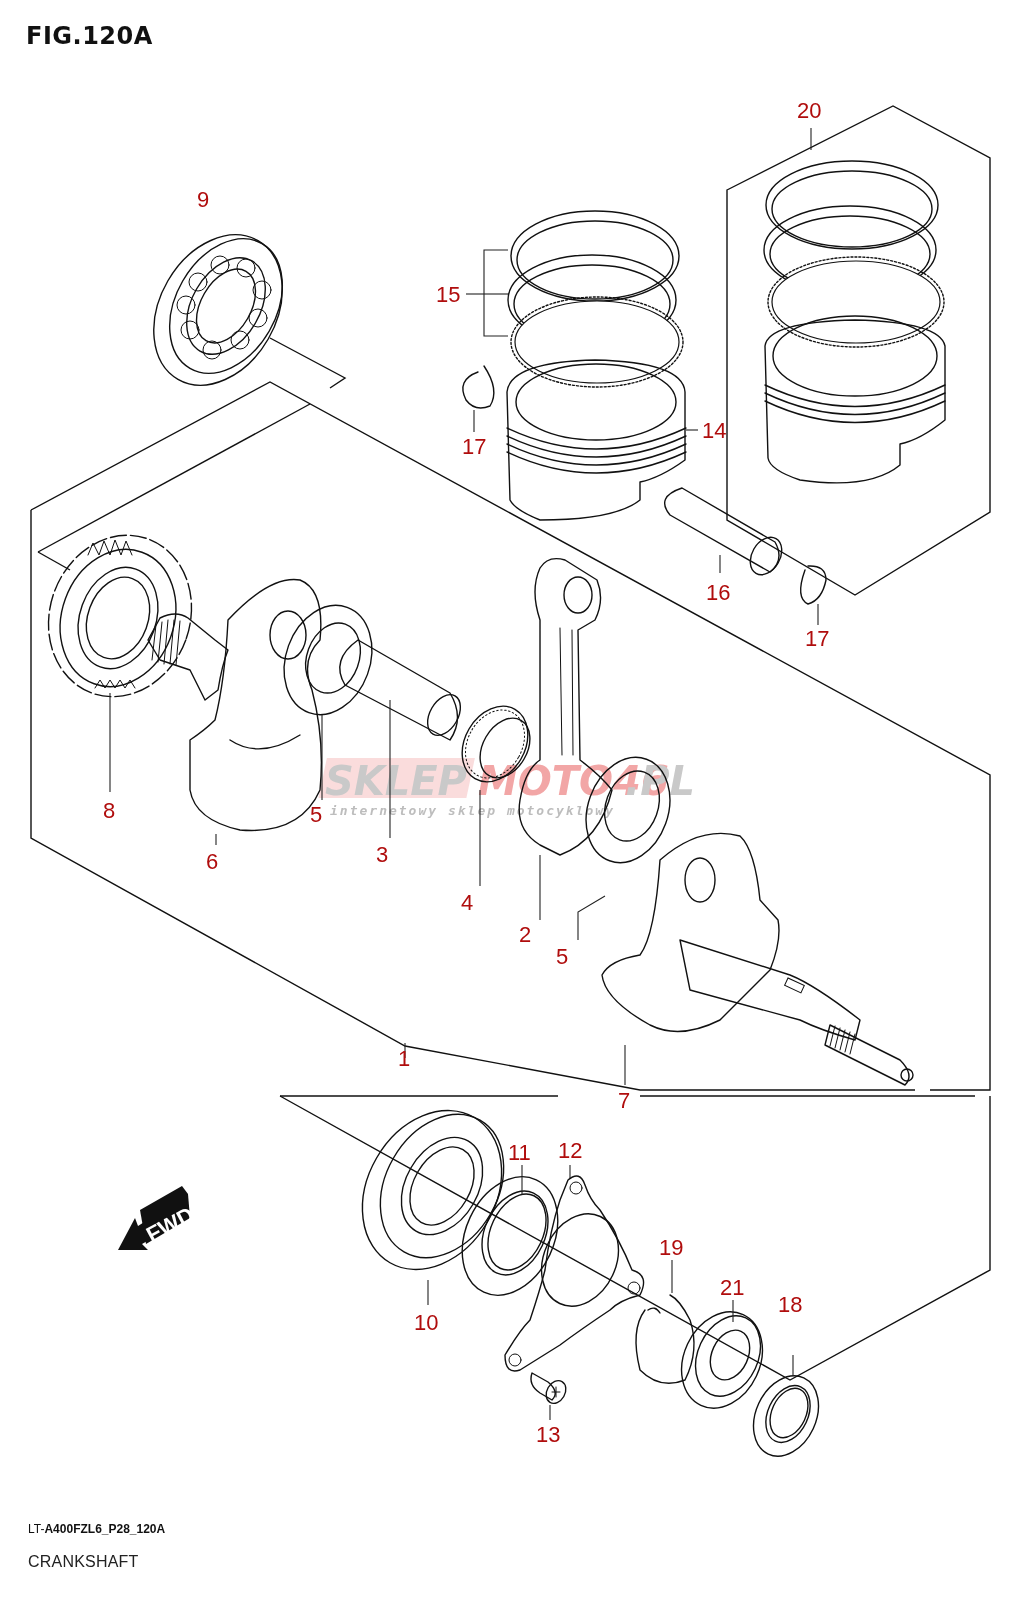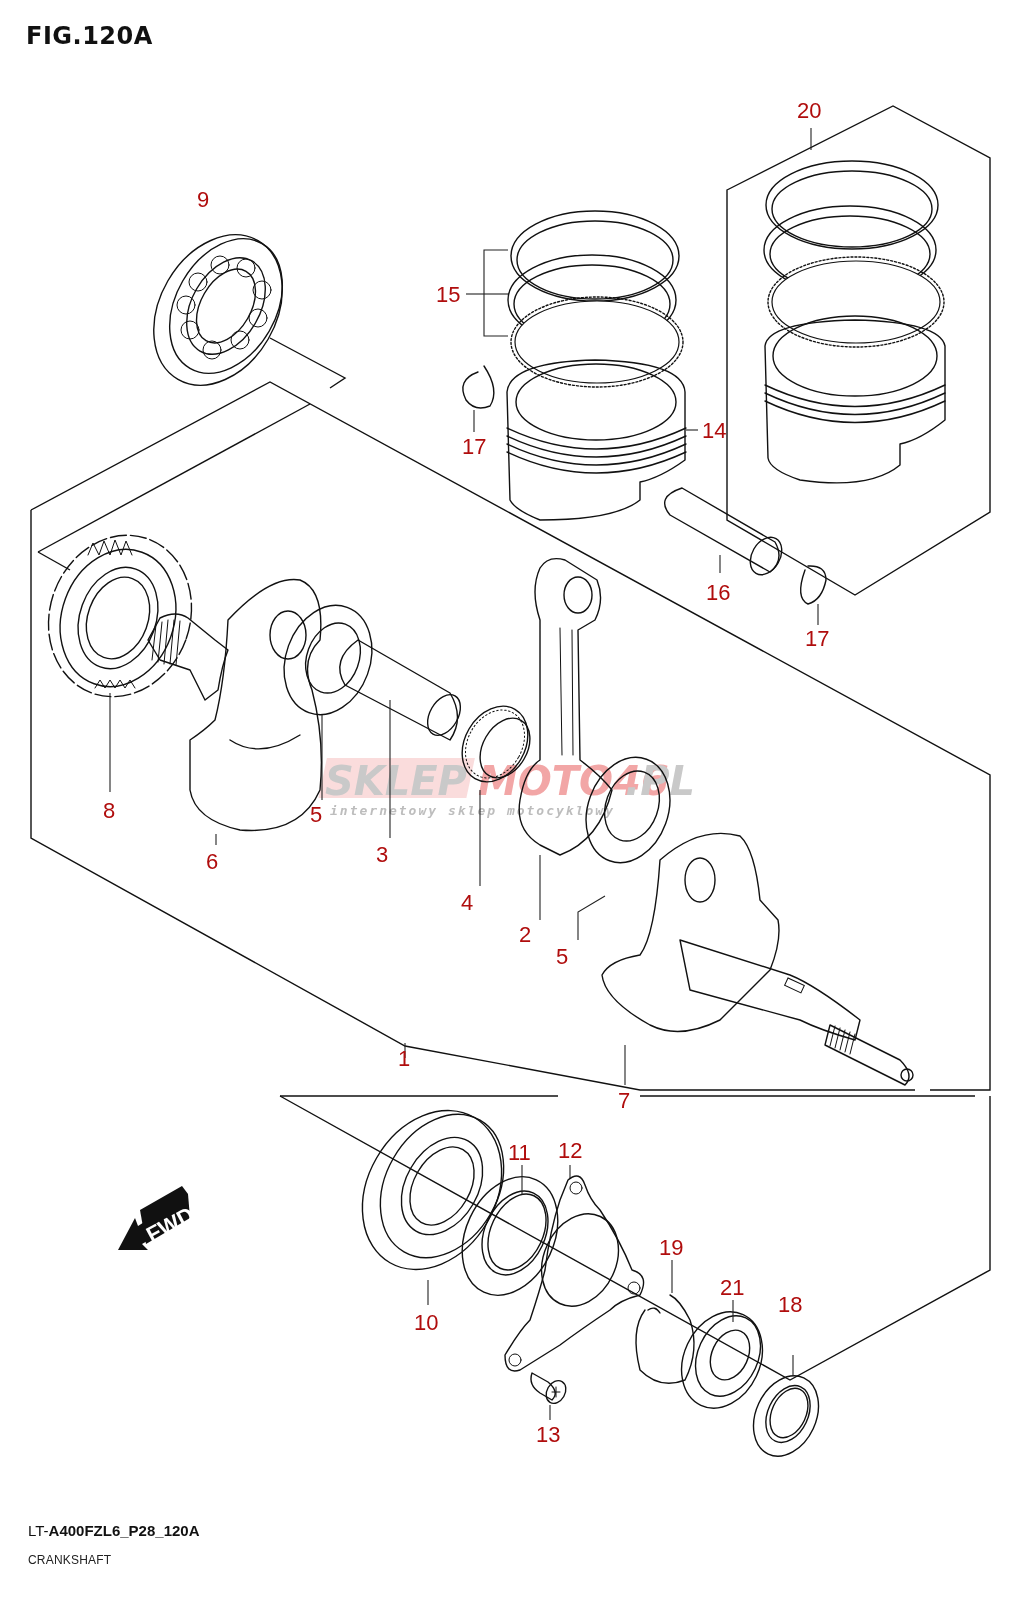--- a/index.html
+++ b/index.html
@@ -1,20 +1,20 @@
 <!DOCTYPE html>
 <html><head>
 <meta charset="utf-8">
 <style>
   html, body { margin: 0; padding: 0; background: #ffffff; }
   body { width: 1024px; height: 1600px; position: relative; overflow: hidden; font-family: "DejaVu Sans", sans-serif; }
   .fig-title { position: absolute; left: 26px; top: 22px; font-size: 24px; font-weight: bold; color: #111; letter-spacing: 0.5px; font-family: "DejaVu Sans", sans-serif; }
-  .footer-code { position: absolute; left: 28px; top: 1522px; font-size: 15px; font-weight: bold; color: #111; font-family: "Liberation Sans", sans-serif; }
+  .footer-code { position: absolute; left: 28px; top: 1522px; font-size: 12px; font-weight: bold; color: #111; font-family: "Liberation Sans", sans-serif; }
   .footer-code .thin { font-weight: normal; }
-  .footer-name { position: absolute; left: 28px; top: 1553px; font-size: 12px; color: #222; font-family: "Liberation Sans", sans-serif; letter-spacing: 0.2px; }
+  .footer-name { position: absolute; left: 28px; top: 1553px; font-size: 16px; color: #222; font-family: "Liberation Sans", sans-serif; letter-spacing: 0.2px; }
   svg#diagram { position: absolute; left: 0; top: 0; }
   .ln { fill: none; stroke: #111; stroke-width: 1.4; stroke-linecap: round; stroke-linejoin: round; }
   .ln-thin { fill: none; stroke: #111; stroke-width: 1.0; stroke-linecap: round; }
   .frame { fill: none; stroke: #111; stroke-width: 1.4; }
   .leader { stroke: #222; stroke-width: 1.1; fill: none; }
   .callout { fill: #b00d0d; font-family: "Liberation Sans", sans-serif; font-size: 22px; }
   .wm-gray { fill: #c9c9c9; font-family: "DejaVu Sans", sans-serif; font-weight: bold; font-style: italic; font-size: 40px; }
   .wm-red { fill: #f2a6a6; font-family: "DejaVu Sans", sans-serif; font-weight: bold; font-style: italic; font-size: 40px; }
   .wm-sub { fill: #bdbdbd; font-family: "DejaVu Sans Mono", monospace; font-style: italic; font-weight: bold; font-size: 13px; letter-spacing: 2px; }
   .fwd-text { fill: #fff; font-family: "Liberation Sans", sans-serif; font-size: 22px; font-weight: bold; }

